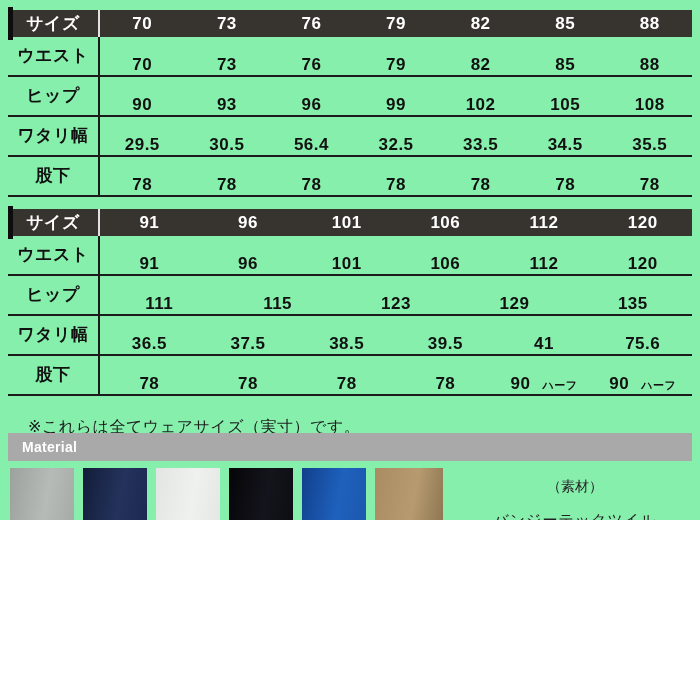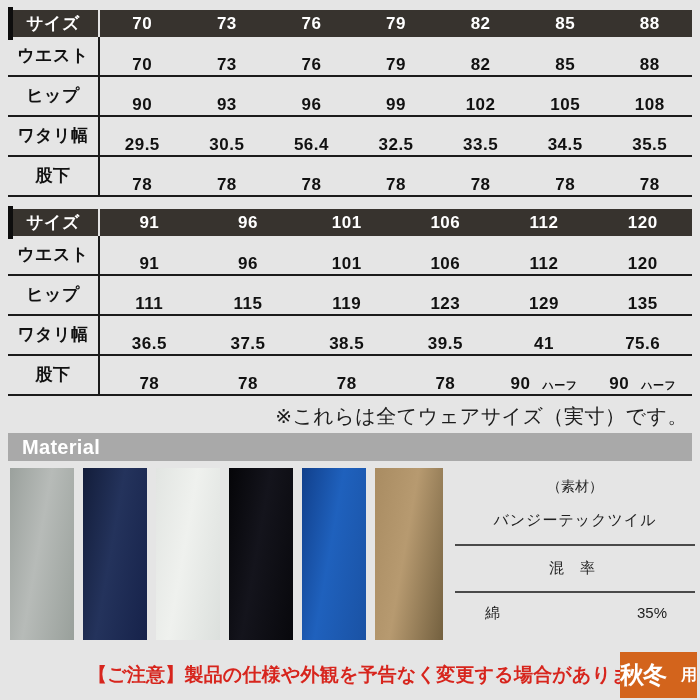--- a/index.html
+++ b/index.html
@@ -4,21 +4,21 @@
 <style>
   :root {
     --header-bg: #37332e;
     --rule: #1b1b1b;
     --bar-gray: #a9a9a9;
     --red: #d7251d;
     --orange: #d3641c;
   }
   * { margin:0; padding:0; box-sizing:border-box; }
   body { background:#ffffff; font-family:"Liberation Sans","DejaVu Sans",sans-serif; }
-  .sheet { position:relative; width:700px; height:700px; background:#e5e5e5; overflow:hidden; }
+  .sheet { position:relative; width:700px; height:520px; background:#86efac; overflow:hidden; }
 
   
   .size-table { position:absolute; left:8px; width:684px; }
   .size-table .thead {
     position:relative; display:flex; align-items:center;
     height:27px; background:var(--header-bg); color:#ffffff; font-weight:bold;
   }
   .size-table .thead::before {
     content:""; position:absolute; left:0; top:-3px; bottom:-3px; width:5px;
     background:#0d0d0d;
@@ -28,28 +28,28 @@
     border-bottom:2px solid var(--rule); color:#111; font-weight:bold;
   }
   .size-table .cell { flex:1; text-align:center; font-size:17px; letter-spacing:0.5px; }
   .size-table .cell.label { flex:0 0 92px; font-size:17px; }
   .size-table .thead .cell.label { border-right:2px solid #e2e2e2; height:27px; line-height:27px; }
   .size-table .trow  .cell.label { border-right:2px solid var(--rule); height:38px; line-height:38px; }
   .suffix { font-size:11px; font-weight:bold; margin-left:12px; }
 
   
   .wear-note {
-    position:absolute; top:403px; right:12px; width:660px; text-align:right;
-    font-size:20px; color:#1c1c1c; letter-spacing:0.5px;
+    position:absolute; top:417px; right:12px; width:660px; text-align:left;
+    font-size:16px; color:#1c1c1c; letter-spacing:0.5px;
   }
 
   
   .material-bar {
     position:absolute; left:8px; top:433px; width:684px; height:28px;
-    background:var(--bar-gray); color:#ffffff; font-weight:bold; font-size:20px;
+    background:var(--bar-gray); color:#ffffff; font-weight:bold; font-size:14px;
     line-height:28px; padding-left:14px; letter-spacing:0.3px;
   }
   .swatch { position:absolute; top:468px; width:64px; height:172px; }
 
   .material-panel { position:absolute; left:455px; top:470px; width:240px; color:#222; }
   .mp-center { text-align:center; }
   .mp-label   { font-size:14px; margin-top:8px; }
   .mp-fabric  { font-size:15px; margin-top:15px; letter-spacing:1px; }
   .mp-hr { border:none; border-top:2px solid #4a4a4a; margin:0; }
   .mp-hr1 { margin-top:14px; }
@@ -145,21 +145,20 @@
         <div class="cell">96</div>
         <div class="cell">101</div>
         <div class="cell">106</div>
         <div class="cell">112</div>
         <div class="cell">120</div>
       </div>
       <div class="trow">
         <div class="cell label">ヒップ</div>
         <div class="cell">111</div>
         <div class="cell">115</div>
-        <div class="cell">119</div>
         <div class="cell">123</div>
         <div class="cell">129</div>
         <div class="cell">135</div>
       </div>
       <div class="trow">
         <div class="cell label">ワタリ幅</div>
         <div class="cell">36.5</div>
         <div class="cell">37.5</div>
         <div class="cell">38.5</div>
         <div class="cell">39.5</div>

